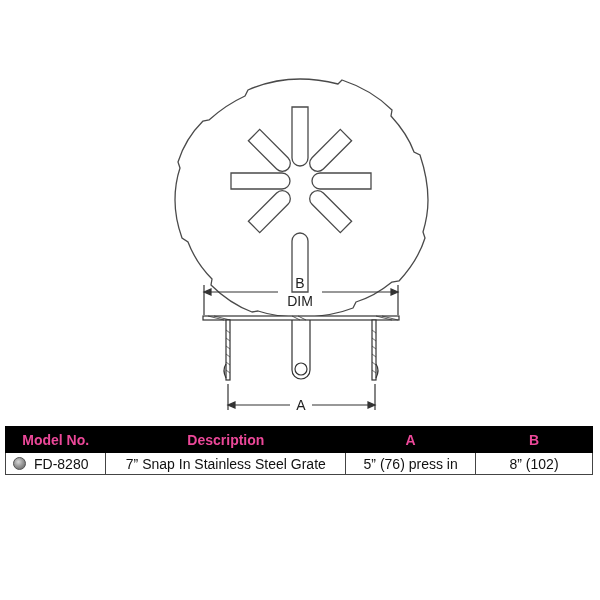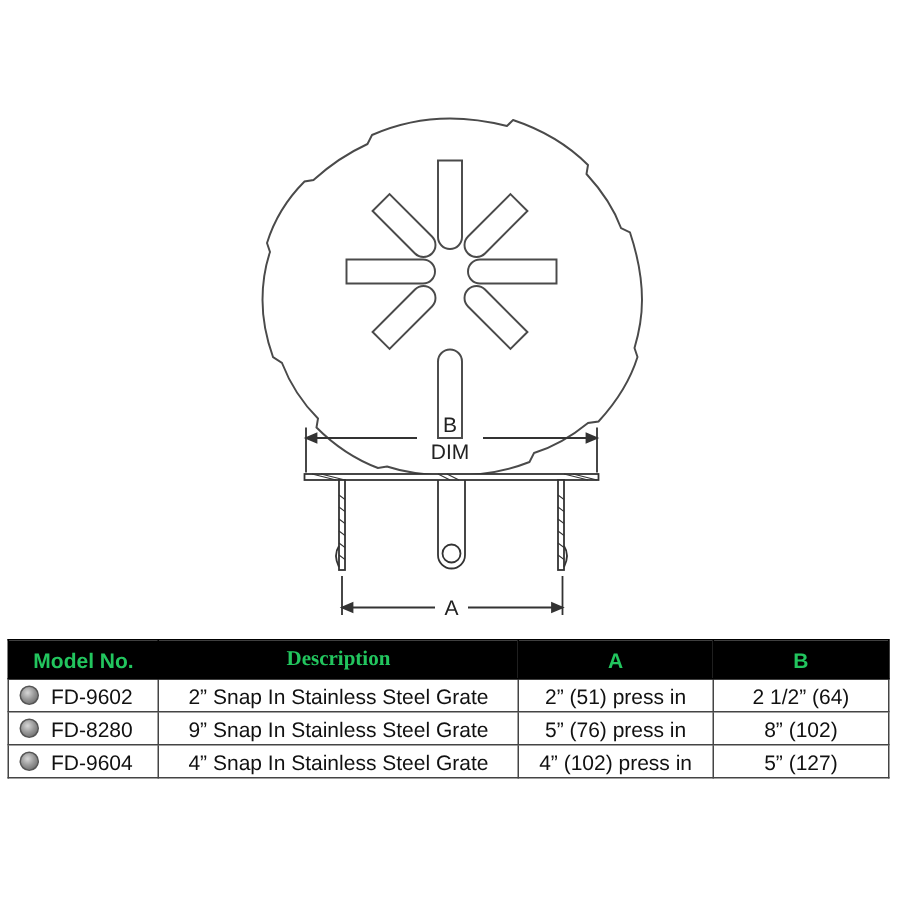--- a/index.html
+++ b/index.html
@@ -3,34 +3,34 @@
 <meta charset="utf-8">
 <style>
   html, body { margin:0; padding:0; background:#ffffff; }
   body { width:600px; height:600px; position:relative; overflow:hidden; font-family:"Liberation Sans", sans-serif; }
   .drawing { position:absolute; left:0; top:0; width:600px; height:420px; }
   .spec-table {
     position:absolute; left:5px; top:426px; width:588px;
     border-collapse:collapse; font-family:"Liberation Sans", sans-serif; font-size:14px; color:#111;
   }
   .spec-table th {
-    background:#000; color:#22c55e; font-weight:bold; font-size:14px;
+    background:#000; color:#ec4899; font-weight:bold; font-size:14px;
     height:25px; padding:0; text-align:center; border:1px solid #000;
   }
   .spec-table td {
     height:21px; padding:0; text-align:center; border:1px solid #444; white-space:nowrap;
   }
   .spec-table td.model { text-align:left; padding-left:7px; }
   .bullet {
     display:inline-block; width:11px; height:11px; border-radius:50%;
     background:radial-gradient(circle at 40% 35%, #d8d8d8 0%, #9a9a9a 45%, #5a5a5a 100%);
     border:1px solid #555; vertical-align:-1px; margin-right:8px;
   }
   .col-model { width:100px; }
-  .col-desc { width:240px;font-family:Liberation Serif, serif; }
+  .col-desc { width:240px; }
   .col-a { width:130px; }
   .col-b { width:118px; }
   .dim-label { font-family:"Liberation Sans", sans-serif; font-size:14px; fill:#222; }
 </style>
 </head>
 <body>
 
 <svg class="drawing" viewBox="0 0 600 420" xmlns="http://www.w3.org/2000/svg">
 
   <g stroke="#4a4a4a" stroke-width="1.3" fill="none">
@@ -132,31 +132,19 @@
   <thead>
     <tr>
       <th class="col-model">Model No.</th>
       <th class="col-desc">Description</th>
       <th class="col-a">A</th>
       <th class="col-b">B</th>
     </tr>
   </thead>
   <tbody>
     <tr>
-      <td class="model"><span class="bullet"></span><span>FD-9602</span></td>
-      <td>2” Snap In Stainless Steel Grate</td>
-      <td>2” (51) press in</td>
-      <td>2 1/2” (64)</td>
-    </tr>
-    <tr>
       <td class="model"><span class="bullet"></span><span>FD-8280</span></td>
-      <td>9” Snap In Stainless Steel Grate</td>
+      <td>7” Snap In Stainless Steel Grate</td>
       <td>5” (76) press in</td>
       <td>8” (102)</td>
-    </tr>
-    <tr>
-      <td class="model"><span class="bullet"></span><span>FD-9604</span></td>
-      <td>4” Snap In Stainless Steel Grate</td>
-      <td>4” (102) press in</td>
-      <td>5” (127)</td>
     </tr>
   </tbody>
 </table>
 
 </body></html>

